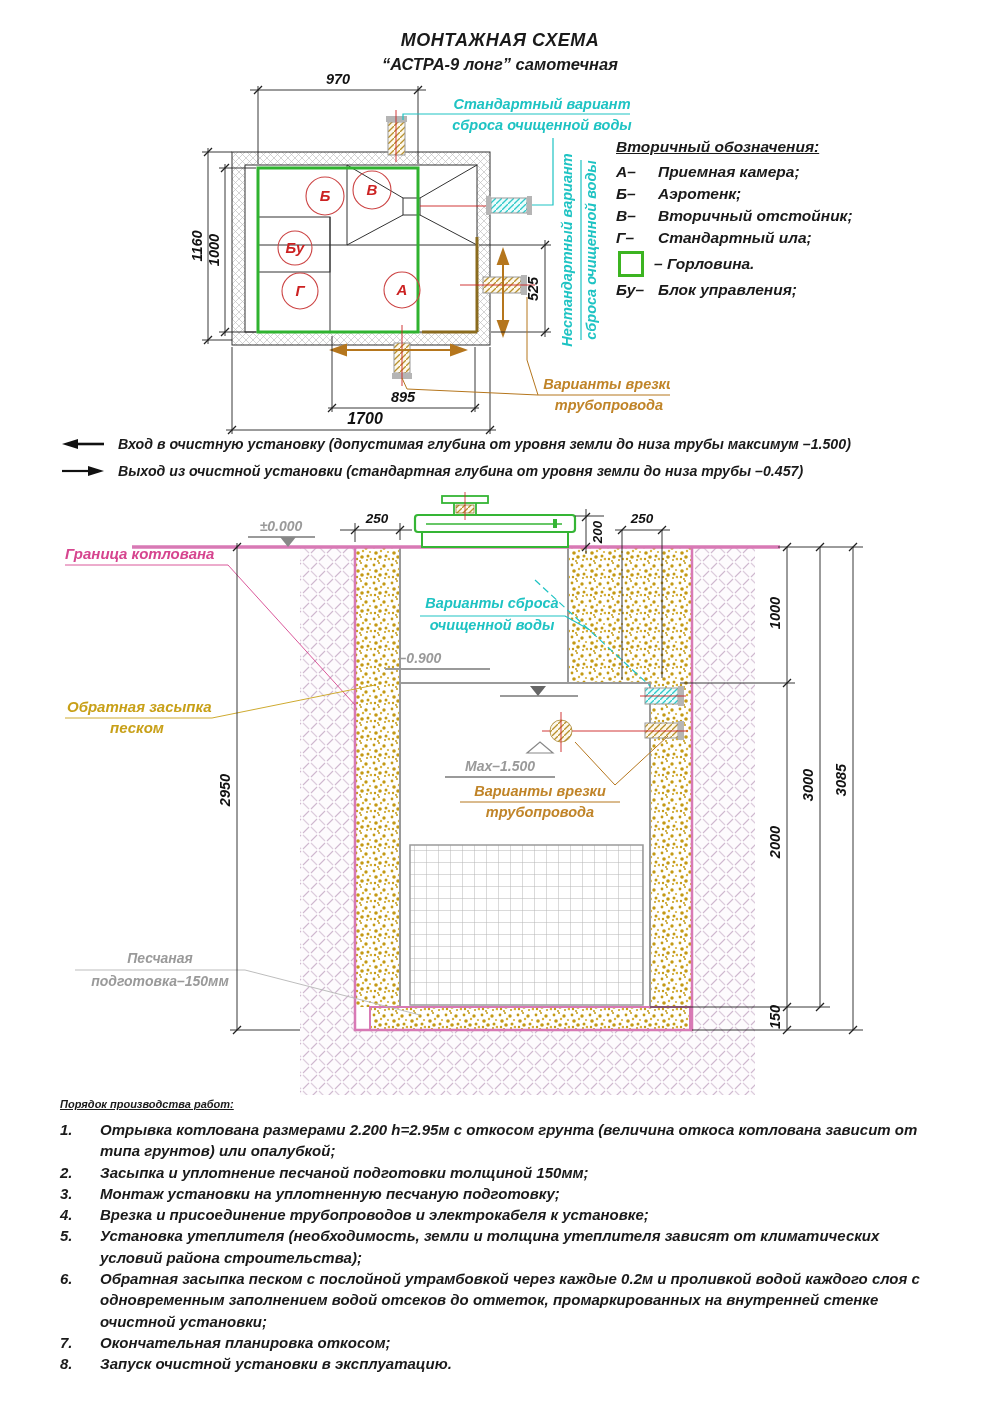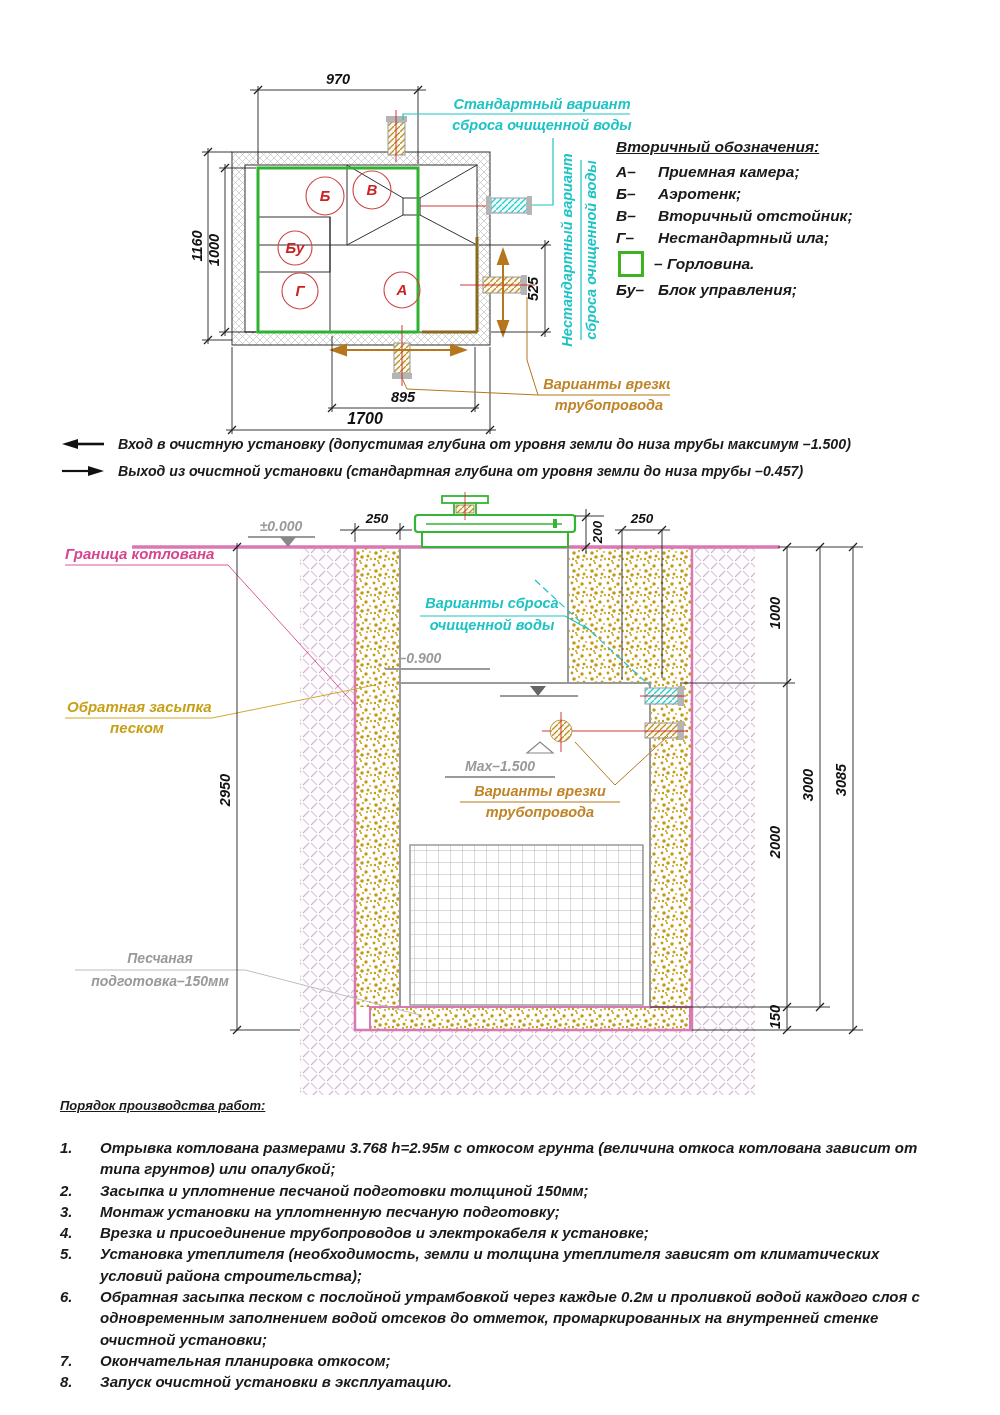--- a/index.html
+++ b/index.html
@@ -14,21 +14,21 @@
   .legend{left:616px;top:138px;width:375px;font-weight:bold;font-style:italic;font-size:15.5px;}
   .legend-title{text-decoration:underline;margin-bottom:5px;}
   .legend-row{display:flex;align-items:center;min-height:22px;line-height:22px;}
   .legend-key{width:42px;flex:none;}
   .gorlovina-square{width:20px;height:20px;border:3px solid #3cb421;margin:2px 10px 2px 2px;flex:none;}
   
   .note-row{left:62px;width:900px;display:flex;align-items:center;gap:14px;
             font-weight:bold;font-style:italic;font-size:14.2px;white-space:nowrap;text-align:center;}
   
   .work{left:60px;top:1098px;width:885px;font-style:italic;font-weight:bold;font-size:15px;}
-  .work-title{font-size:13px;text-decoration:underline;margin-bottom:24px;}
+  .work-title{font-size:11px;text-decoration:underline;margin-bottom:9px;}
   .work-item{display:grid;grid-template-columns:40px 1fr;line-height:1.42;}
   
   svg text{font-family:"Liberation Sans",sans-serif;font-style:italic;font-weight:bold;}
   .dim{font-size:14.5px;fill:#111;}
   .dimsmall{font-size:13.5px;fill:#111;}
   .comp{font-size:15px;fill:#c22;}
   .cyan-t{font-size:14.5px;fill:#1ec3c3;}
   .brown-t{font-size:14.5px;fill:#c08428;}
   .pink-t{font-size:15px;fill:#d6458f;}
   .gold-t{font-size:15px;fill:#c8a018;}
@@ -83,38 +83,42 @@
         <rect width="16" height="16" fill="#fdfbfd"></rect>
         <path d="M1,7 L7,1 M9,15 L15,9" stroke="#cfb8cf" stroke-width="1.1"></path>
         <path d="M1,9 L7,15 M9,1 L15,7" stroke="#dccbdc" stroke-width="1.1"></path>
       </pattern>
       <pattern id="grid" width="12" height="12" patternUnits="userSpaceOnUse">
         <path d="M12,0 H0 V12" stroke="#b5b5b5" stroke-width="1" fill="none"></path>
       </pattern>
     </defs>
   </svg>
 
+  <div class="abs title-block">
+    <div class="title-line1">МОНТАЖНАЯ СХЕМА</div>
+    <div class="title-line2">“АСТРА-9 лонг” самотечная</div>
+  </div>
 
   <div class="abs legend">
     <div class="legend-title">Вторичный обозначения:</div>
     <div class="legend-row">
       <span class="legend-key">А–</span>
       <span>Приемная камера;</span>
       </div>
     <div class="legend-row">
       <span class="legend-key">Б–</span>
       <span>Аэротенк;</span>
       </div>
     <div class="legend-row">
       <span class="legend-key">В–</span>
       <span>Вторичный отстойник;</span>
       </div>
     <div class="legend-row">
       <span class="legend-key">Г–</span>
-      <span>Нестандартный ила;</span>
+      <span>Стандартный ила;</span>
       </div>
     <div class="legend-row">
       <span class="gorlovina-square"></span>
       <span>– Горловина.</span>
       </div>
     <div class="legend-row">
       <span class="legend-key">Бу–</span>
       <span>Блок управления;</span>
       </div>
   </div>
@@ -345,21 +349,21 @@
       <text class="dim" x="750" y="527" text-anchor="middle" transform="rotate(-90 750 527)">150</text>
       <text class="dim" x="783" y="295" text-anchor="middle" transform="rotate(-90 783 295)">3000</text>
       <text class="dim" x="816" y="290" text-anchor="middle" transform="rotate(-90 816 290)">3085</text>
     </g>
   </svg>
 
   <div class="abs work">
     <div class="work-title">Порядок производства работ:</div>
     <div class="work-item">
       <span>1.</span>
-      <span>Отрывка котлована размерами 3.768 h=2.95м с откосом грунта (величина откоса котлована зависит от типа грунтов) или опалубкой;</span>
+      <span>Отрывка котлована размерами 2.200 h=2.95м с откосом грунта (величина откоса котлована зависит от типа грунтов) или опалубкой;</span>
       </div>
     <div class="work-item">
       <span>2.</span>
       <span>Засыпка и уплотнение песчаной подготовки толщиной 150мм;</span>
       </div>
     <div class="work-item">
       <span>3.</span>
       <span>Монтаж установки на уплотненную песчаную подготовку;</span>
       </div>
     <div class="work-item">

